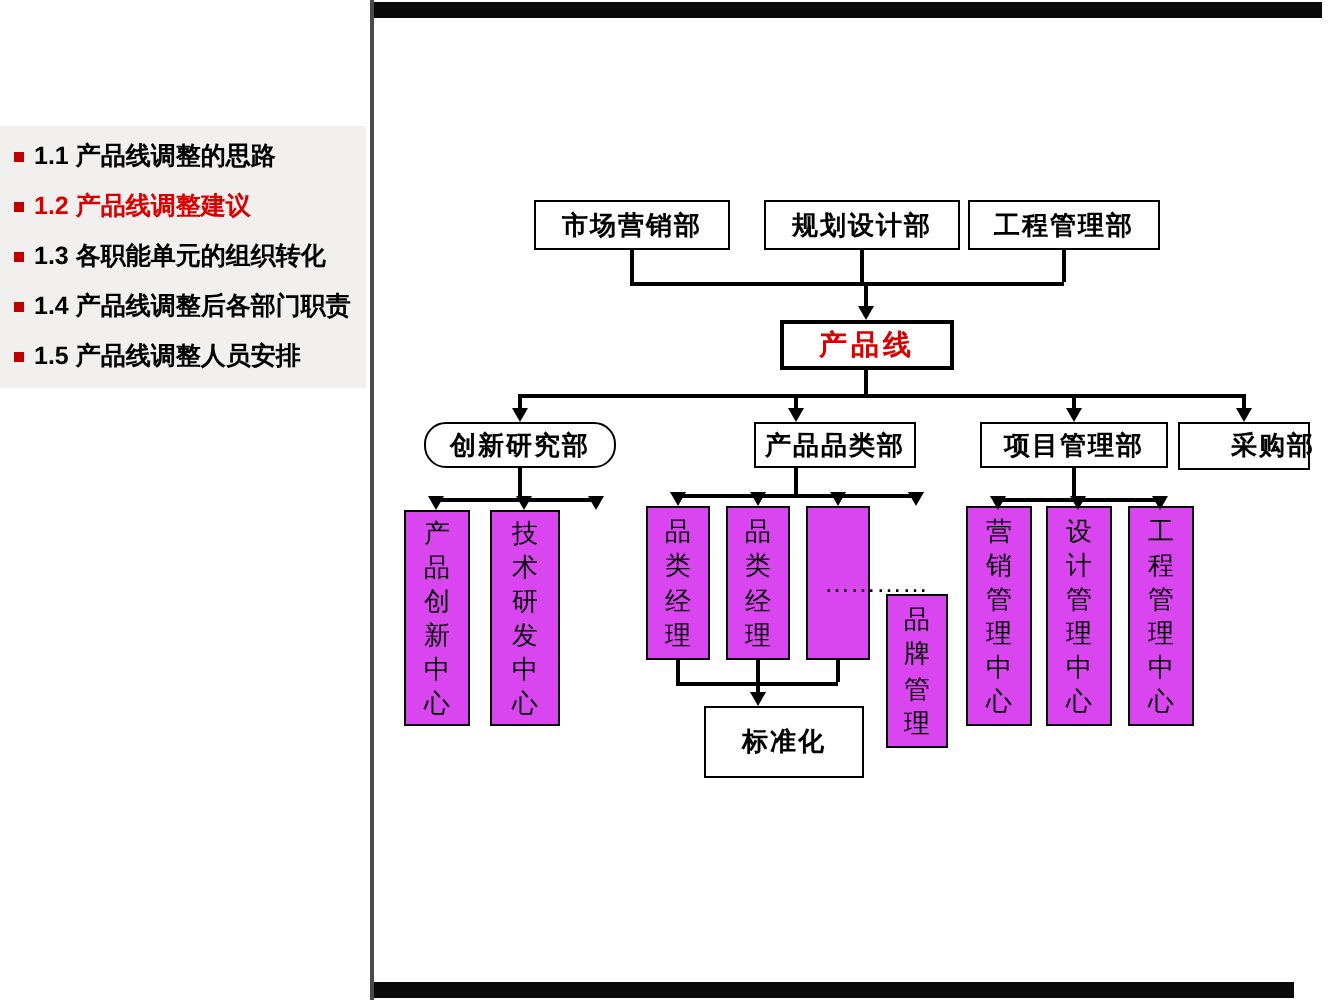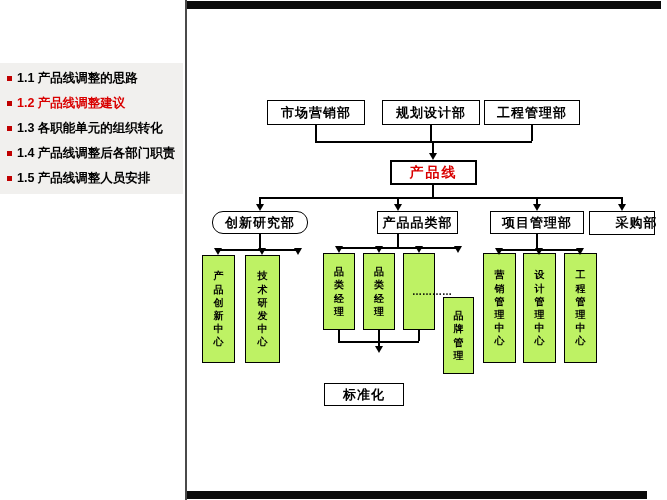--- a/index.html
+++ b/index.html
@@ -17,23 +17,23 @@
   #agenda{position:absolute;left:0;top:63px;width:183px;height:131px;background:#f1f0ee;padding-top:3px;box-sizing:border-box;}
   .agenda-item{height:25px;display:flex;align-items:center;padding-left:7px;font-size:12.5px;font-weight:bold;white-space:nowrap;letter-spacing:0;}
   .agenda-item .bullet{width:5px;height:5px;background:var(--bullet-red,#c00000);margin-right:5px;flex:0 0 auto;}
   .agenda-item.active{color:var(--accent-red,#cc0000);}
 
   
   .hbox{position:absolute;background:#fff;border:1.5px solid #000;box-sizing:border-box;
         display:flex;align-items:center;justify-content:center;
         font-weight:bold;font-size:13px;letter-spacing:1px;white-space:nowrap;}
   .root{border-width:2px;color:var(--accent-red,#e60000);font-size:14px;letter-spacing:2px;}
-  .vbox{position:absolute;background:#bef264;border:1.5px solid #000;box-sizing:border-box;
+  .vbox{position:absolute;background:#d946ef;border:1.5px solid #000;box-sizing:border-box;
         display:flex;align-items:center;justify-content:center;
-        font-weight:bold;font-size:10px;line-height:1.32;}
+        font-weight:normal;font-size:13px;line-height:1.32;}
   .vbox>span{display:block;width:14px;word-break:break-all;text-align:center;}
 
   
   .hl{position:absolute;height:1.5px;background:#000;}
   .vl{position:absolute;width:1.5px;background:#000;}
   .arr{position:absolute;width:0;height:0;border-left:4px solid transparent;border-right:4px solid transparent;border-top:7px solid #000;}
 </style>
 </head>
 <body>
 
@@ -100,21 +100,21 @@
   <div class="vbox" style="left:483px;top:253px;width:33px;height:110px;">
       <span>营销管理中心</span>
     </div>
   <div class="vbox" style="left:523px;top:253px;width:33px;height:110px;">
       <span>设计管理中心</span>
     </div>
   <div class="vbox" style="left:564px;top:253px;width:33px;height:110px;">
       <span>工程管理中心</span>
     </div>
 
-  <div class="hbox" style="left:324px;top:353px;width:80px;height:23px;margin-top:30px;">标准化</div>
+  <div class="hbox" style="left:352px;top:353px;width:80px;height:36px;">标准化</div>
 
   <div>
 
     <div class="vl" style="left:315px;top:125px;height:16px;"></div>
     <div class="vl" style="left:430px;top:125px;height:16px;"></div>
     <div class="vl" style="left:531px;top:125px;height:16px;"></div>
     <div class="hl" style="left:315px;top:141px;width:217px;"></div>
     <div class="vl" style="left:432px;top:141px;height:13px;"></div>
     <div class="arr" style="left:429px;top:153px;"></div>
 

